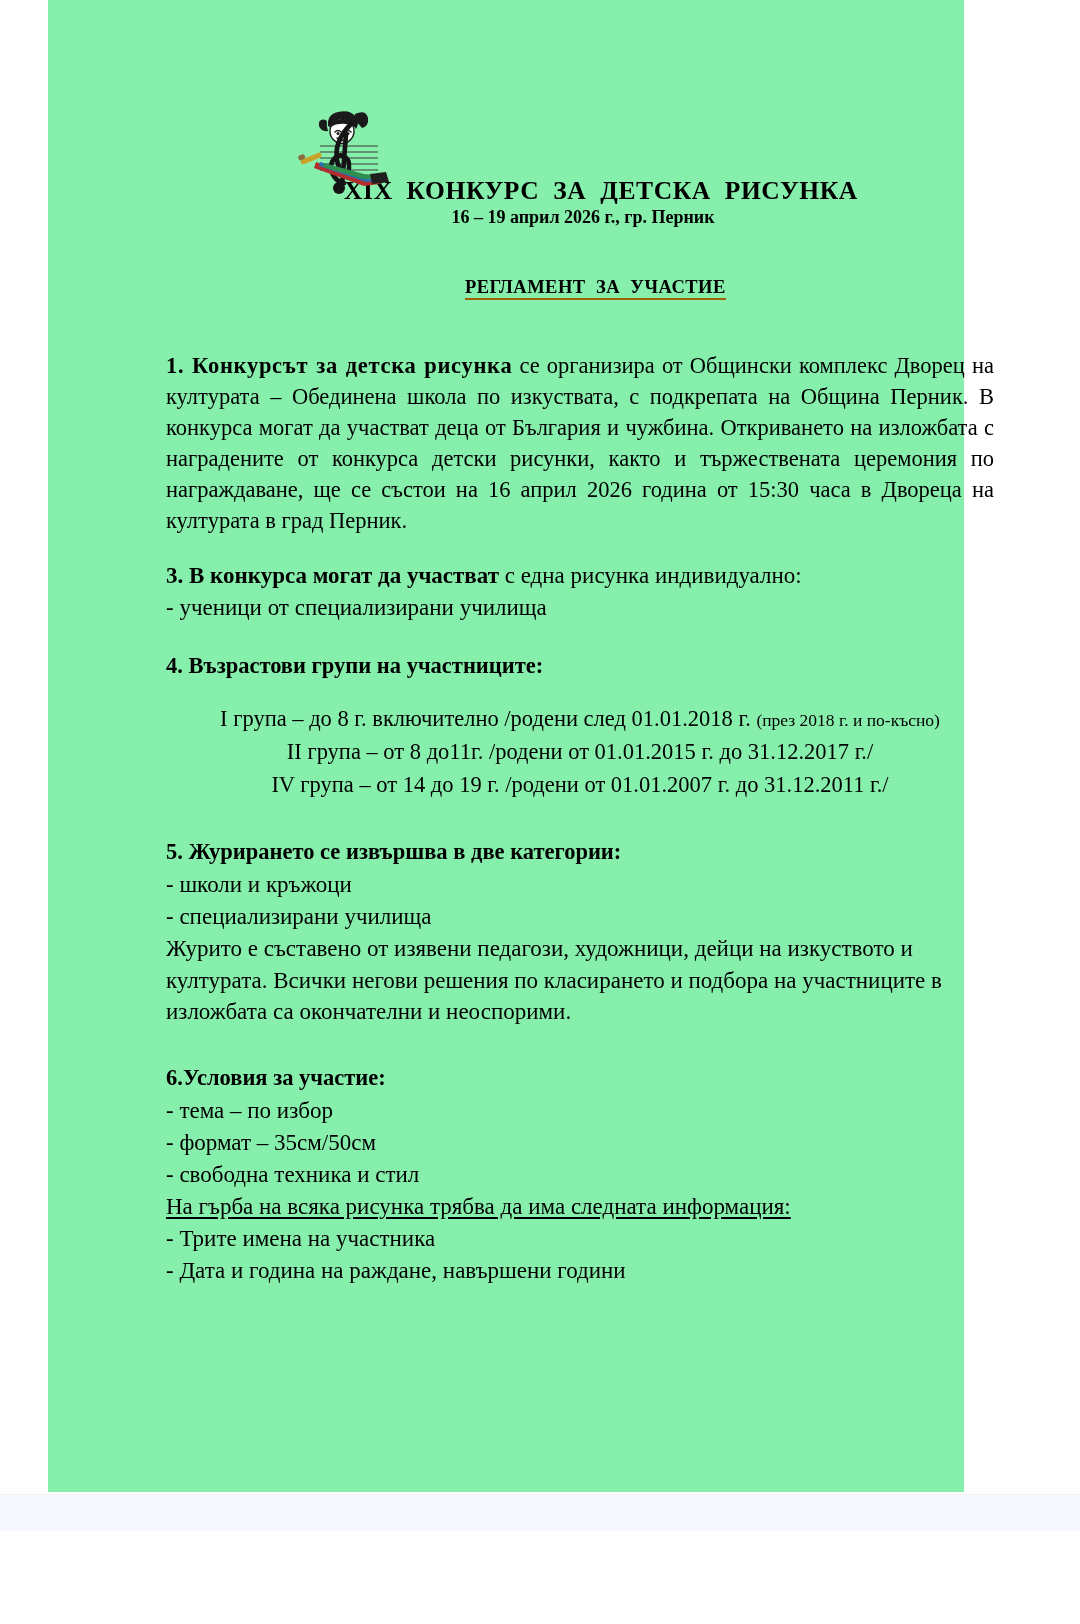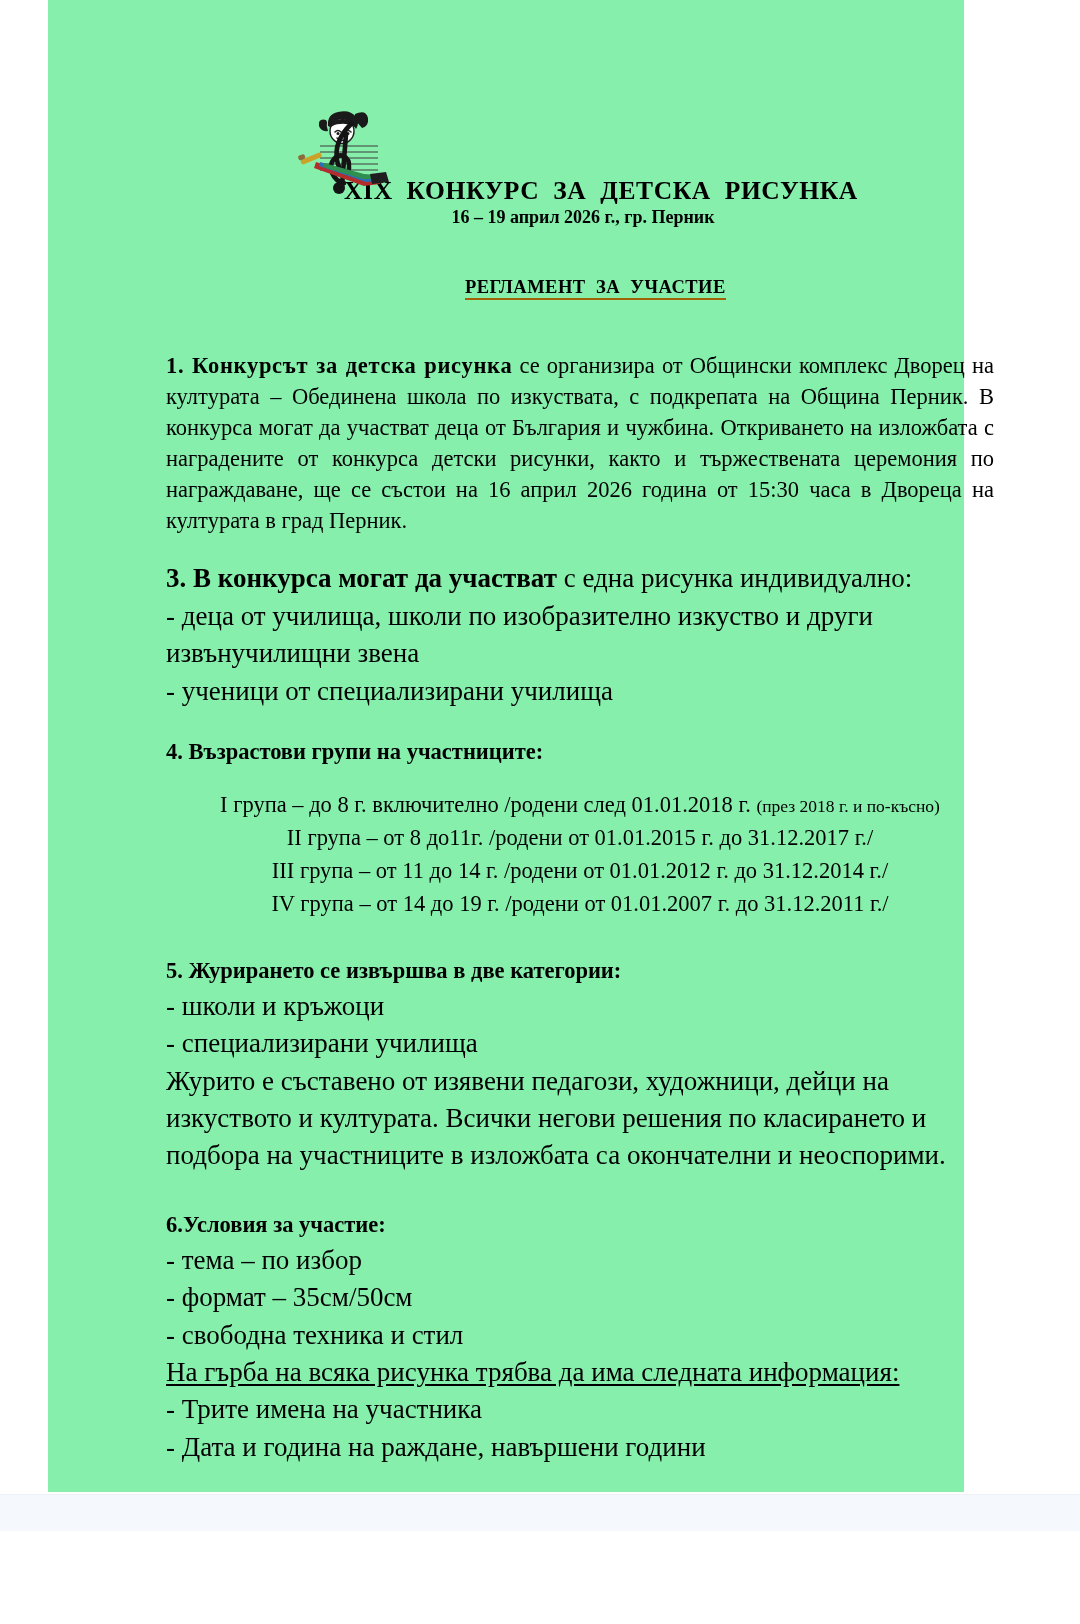--- a/index.html
+++ b/index.html
@@ -114,21 +114,21 @@
 
   .lead {
     font-weight: bold;
   }
   .lead-spaced {
     font-weight: bold;
     letter-spacing: 0.7px;
   }
 
   .block {
-    font-size: 27px;
+    font-size: 23px;
     line-height: 1.385;
     text-align: left;
     margin-top: 24px;
   }
   .block .row { display: block; white-space: pre-wrap; }
 
   .heading {
     font-size: 22.5px;
     line-height: 1.385;
     font-weight: bold;
@@ -216,30 +216,28 @@
       <span>РЕГЛАМЕНТ  ЗА  УЧАСТИЕ</span>
     </div>
 
     <p class="para first">
       <span class="lead-spaced">1.  Конкурсът  за  детска  рисунка</span><span> се организира от Общински комплекс Дворец на културата – Обединена школа по изкуствата, с подкрепата на Община Перник. В конкурса могат да участват деца от България и чужбина. Откриването на изложбата с наградените от конкурса детски рисунки, както и тържествената церемония по награждаване, ще се състои на 16 април 2026 година  от  15:30 часа в Двореца на културата в град Перник.</span>
     </p>
 
 
     <div class="block">
       <span class="row"><span class="lead">3. В конкурса могат да участват</span><span> с една рисунка индивидуално:</span></span>
-      <span class="row">- деца от училища, школи по изобразително изкуство и други извънучилищни звена</span>
       <span class="row">- ученици от специализирани училища</span>
     </div>
 
     <div class="heading">4. Възрастови групи на участниците:</div>
 
     <div class="groups">
       <span class="row"><span>I група – до 8 г. включително /родени след 01.01.2018 г. </span><span class="small-note">(през 2018 г. и по-късно)</span></span>
       <span class="row"><span>II група – от 8 до11г. /родени от 01.01.2015 г. до 31.12.2017 г./</span></span>
-      <span class="row"><span>III група – от 11 до 14 г. /родени от 01.01.2012 г. до 31.12.2014 г./</span></span>
       <span class="row"><span>IV група – от 14 до 19 г. /родени от 01.01.2007 г. до 31.12.2011 г./</span></span>
     </div>
 
     <div class="heading gap-lg">5. Журирането се извършва в две категории:</div>
 
     <div class="block tight">
       <span class="row">- школи и кръжоци</span>
       <span class="row">- специализирани училища</span>
       <span class="row">Журито е съставено от изявени педагози, художници, дейци на изкуството и културата. Всички негови решения по класирането и подбора на участниците в изложбата са окончателни и неоспорими.</span>
     </div>

